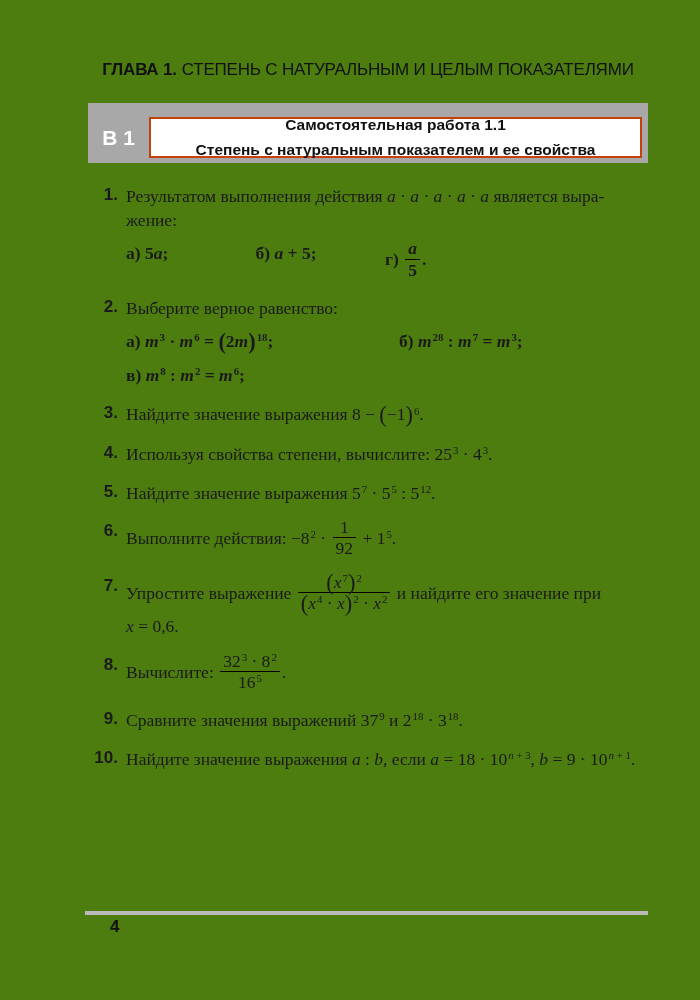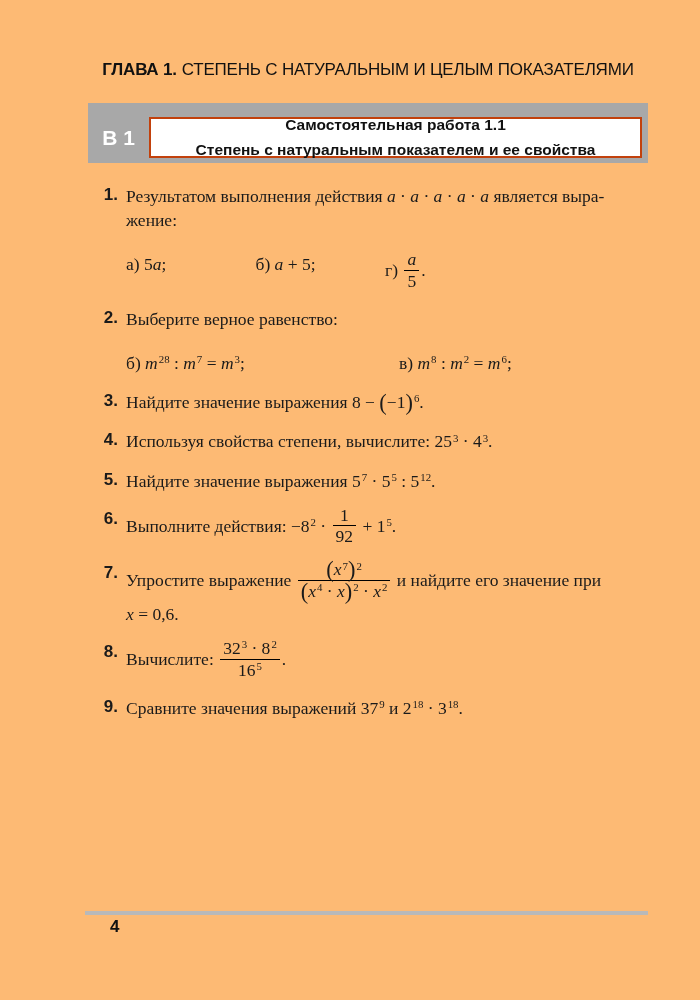--- a/index.html
+++ b/index.html
@@ -1,17 +1,17 @@
 <!DOCTYPE html>
 <html><head>
 <meta charset="utf-8">
 <style>
   html,body{margin:0;padding:0;background:#e9e9e9;}
   .page{
-    width:700px;height:1000px;background:#fdba74;position:relative;
+    width:700px;height:1000px;background:#4d7c0f;position:relative;
     font-family:"Liberation Serif", serif; color:#1a1a1a; overflow:hidden;
     margin:0 auto;
   }
   
   .chapter{
     margin:0 52px 0 88px; width:560px; padding-top:60px; text-align:center;
     font-family:"Liberation Sans", sans-serif; font-size:17px; letter-spacing:-0.2px;
     color:#111; white-space:nowrap;
   }
   .chapter b{margin-right:5px;}
@@ -31,21 +31,21 @@
     color:#111;
   }
   
   .questions{ margin:21px 56px 0 88px; font-size:17.5px; }
   .q{ display:flex; align-items:flex-start; margin-bottom:15px; }
   .qnum{
     flex:none; width:30px; text-align:right;
     font-family:"Liberation Sans", sans-serif; font-weight:bold; font-size:17px; padding-top:1px;
   }
   .qbody{ margin-left:8px; flex:1; line-height:1.38; }
-  .opts{ margin-top:20px; }
+  .opts{ margin-top:9px;font-weight:bold; }
   .opts.row4{ display:flex; }
   .opts.row4 .opt{ width:25%; }
   .opts.grid2{ display:grid; grid-template-columns:273px auto; row-gap:10px; }
   
   i{ font-style:italic; }
   sup{ font-size:0.62em; vertical-align:baseline; position:relative; top:-0.55em; margin-left:1px; line-height:0; }
   .frac{ display:inline-block; vertical-align:middle; text-align:center; line-height:1.05; margin:0 2px; position:relative; top:-2px; }
   .frac .top{ display:block; border-bottom:1.5px solid #000; padding:0 3px 1px; }
   .frac .bot{ display:block; padding:1px 3px 0; }
   .bp{ font-size:1.28em; line-height:0; vertical-align:-0.08em; }
@@ -73,20 +73,21 @@
         <span class="qnum">1.</span>
         <div class="qbody">Результатом выполнения действия <i>a</i> · <i>a</i> · <i>a</i> · <i>a</i> · <i>a</i> является выра-<br>жение:<div class="opts row4">
             <div class="opt">а) 5<i>a</i>;</div>
             <div class="opt">б) <i>a</i> + 5;</div>
             <div class="opt">г) <span class="frac"><span class="top"><i>a</i></span><span class="bot">5</span></span>.</div>
           </div></div>
       </div>
       <div class="q">
         <span class="qnum">2.</span>
         <div class="qbody">Выберите верное равенство:<div class="opts grid2">
+            <div class="opt">а) <i>m</i><sup>3</sup> · <i>m</i><sup>6</sup> = <span class="bp">(</span>2<i>m</i><span class="bp">)</span><sup>18</sup>;</div>
             <div class="opt">б) <i>m</i><sup>28</sup> : <i>m</i><sup>7</sup> = <i>m</i><sup>3</sup>;</div>
             <div class="opt">в) <i>m</i><sup>8</sup> : <i>m</i><sup>2</sup> = <i>m</i><sup>6</sup>;</div>
           </div></div>
       </div>
       <div class="q">
         <span class="qnum">3.</span>
         <div class="qbody">Найдите значение выражения 8 − <span class="bp">(</span>−1<span class="bp">)</span><sup>6</sup>.</div>
       </div>
       <div class="q">
         <span class="qnum">4.</span>
@@ -105,18 +106,22 @@
         <div class="qbody">Упростите выражение <span class="frac"><span class="top"><span class="bp">(</span><i>x</i><sup>7</sup><span class="bp">)</span><sup>2</sup></span><span class="bot"><span class="bp">(</span><i>x</i><sup>4</sup> · <i>x</i><span class="bp">)</span><sup>2</sup> · <i>x</i><sup>2</sup></span></span> и найдите его значение при<br><i>x</i> = 0,6.</div>
       </div>
       <div class="q">
         <span class="qnum">8.</span>
         <div class="qbody">Вычислите: <span class="frac"><span class="top">32<sup>3</sup> · 8<sup>2</sup></span><span class="bot">16<sup>5</sup></span></span>.</div>
       </div>
       <div class="q">
         <span class="qnum">9.</span>
         <div class="qbody">Сравните значения выражений 37<sup>9</sup> и 2<sup>18</sup> · 3<sup>18</sup>.</div>
       </div>
+      <div class="q">
+        <span class="qnum">10.</span>
+        <div class="qbody">Найдите значение выражения <i>a</i> : <i>b</i>, если <i>a</i> = 18 · 10<sup><i>n</i> + 3</sup>, <i>b</i> = 9 · 10<sup><i>n</i> + 1</sup>.</div>
+      </div>
     </div>
 
   <div class="footer-line"></div>
   <div class="page-number">4</div>
 
 </div>
 
 </body></html>

